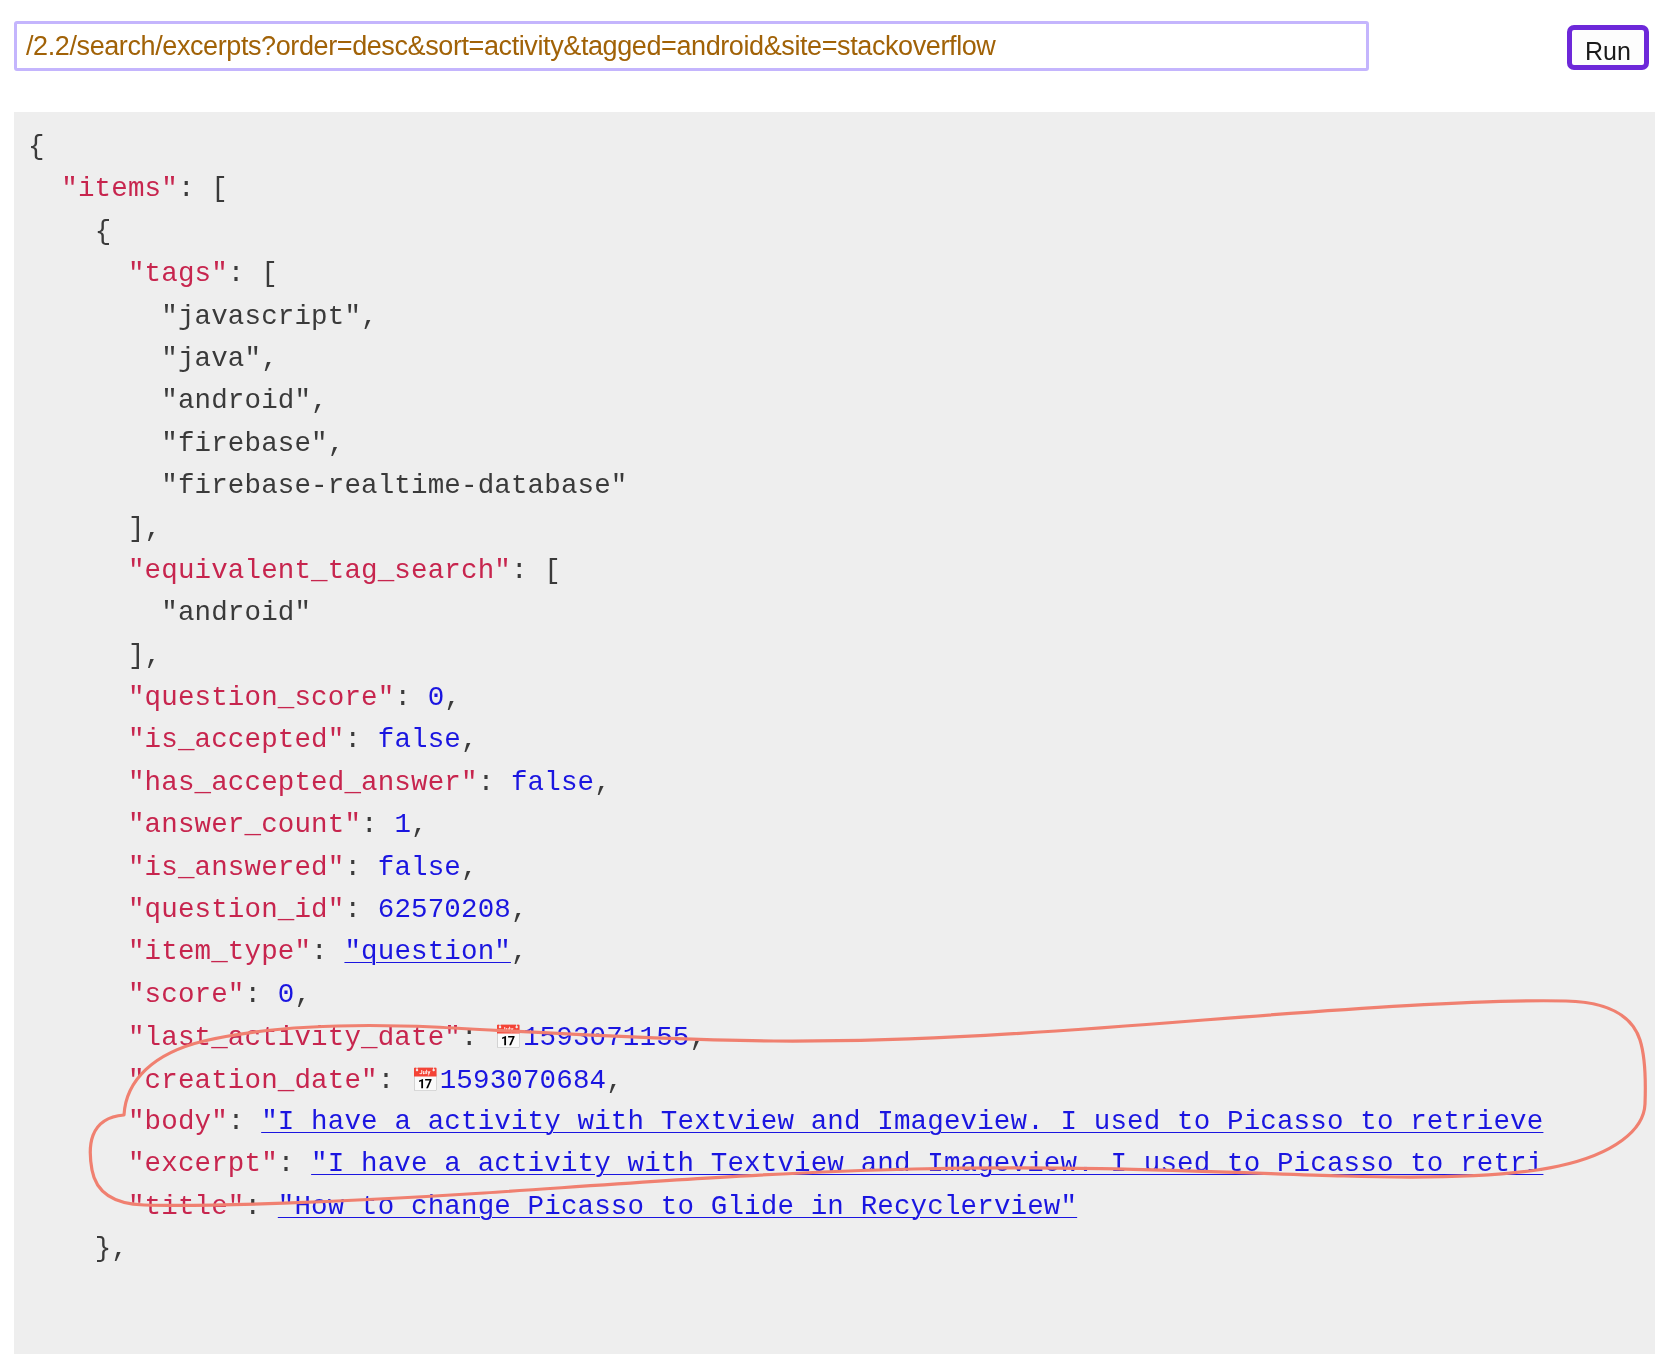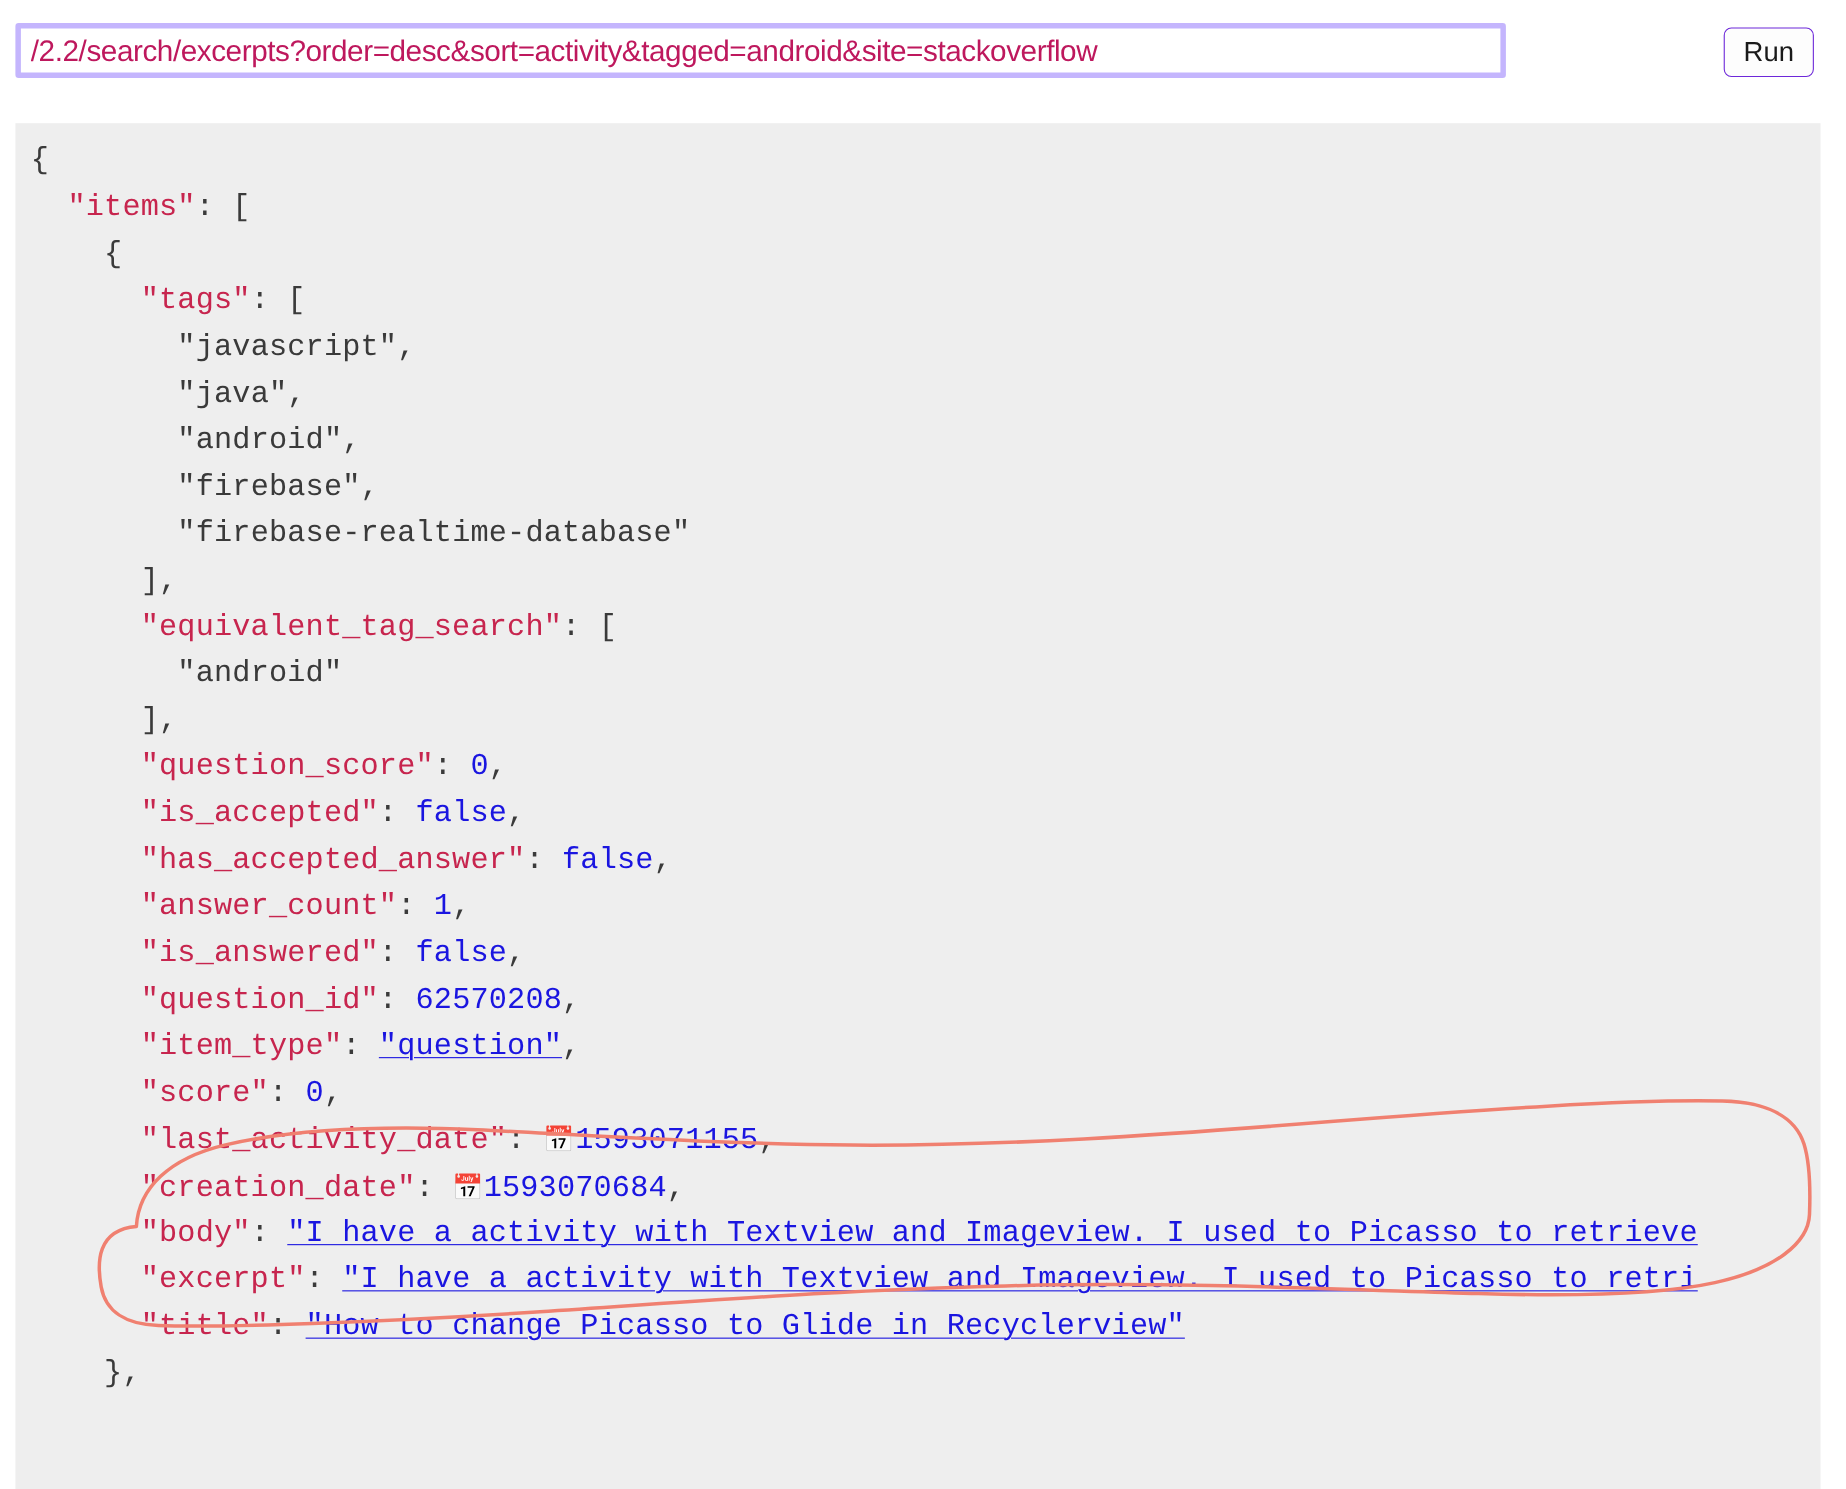--- a/index.html
+++ b/index.html
@@ -24,41 +24,41 @@
     background: #ffffff;
     box-sizing: border-box;
   }
   .url-input {
     position: absolute;
     left: 14px;
     top: 21px;
     width: 1355px;
     height: 50px;
     box-sizing: border-box;
-    border: 5px solid #c4b5fd;
+    border: 3px solid #c4b5fd;
     border-radius: 3px;
     background: #ffffff;
-    color: #be185d;
+    color: #a16207;
     font-family: "Liberation Sans", sans-serif;
     font-size: 27px;
     line-height: 48px;
     padding: 0 9px;
     letter-spacing: -0.4px;
     white-space: nowrap;
     overflow: hidden;
     outline: none;
   }
   .run-button {
     position: absolute;
     left: 1567px;
     top: 25px;
     width: 82px;
     height: 45px;
     box-sizing: border-box;
-    border: 1px solid #6d28d9;
+    border: 5px solid #6d28d9;
     border-radius: 7px;
     background: #fdfdfd;
     color: #1a1a1a;
     font-family: "Liberation Sans", sans-serif;
     font-size: 25px;
     line-height: 43px;
     text-align: center;
     cursor: pointer;
     padding: 0;
   }

